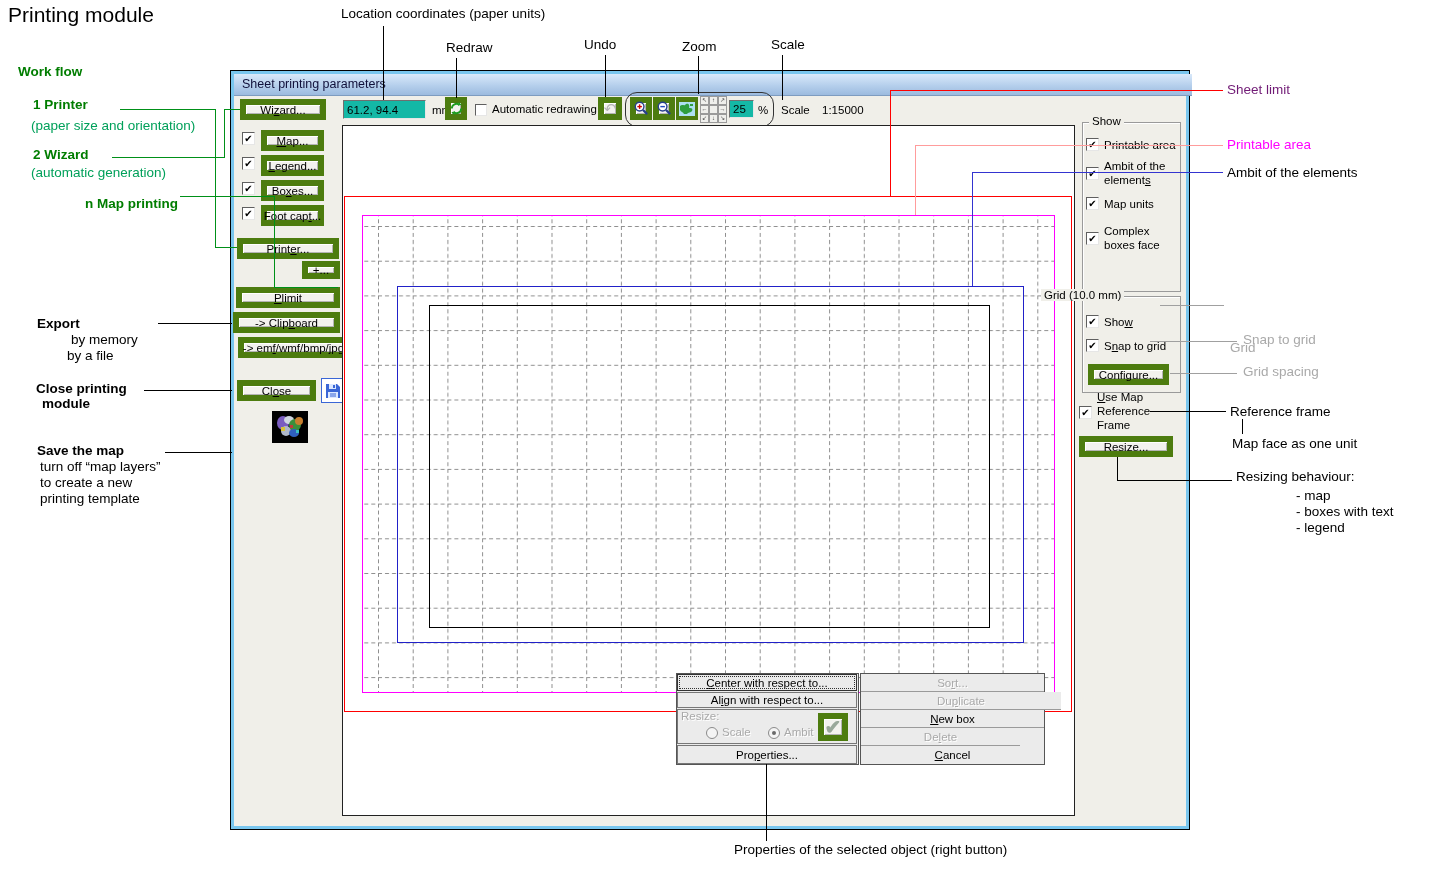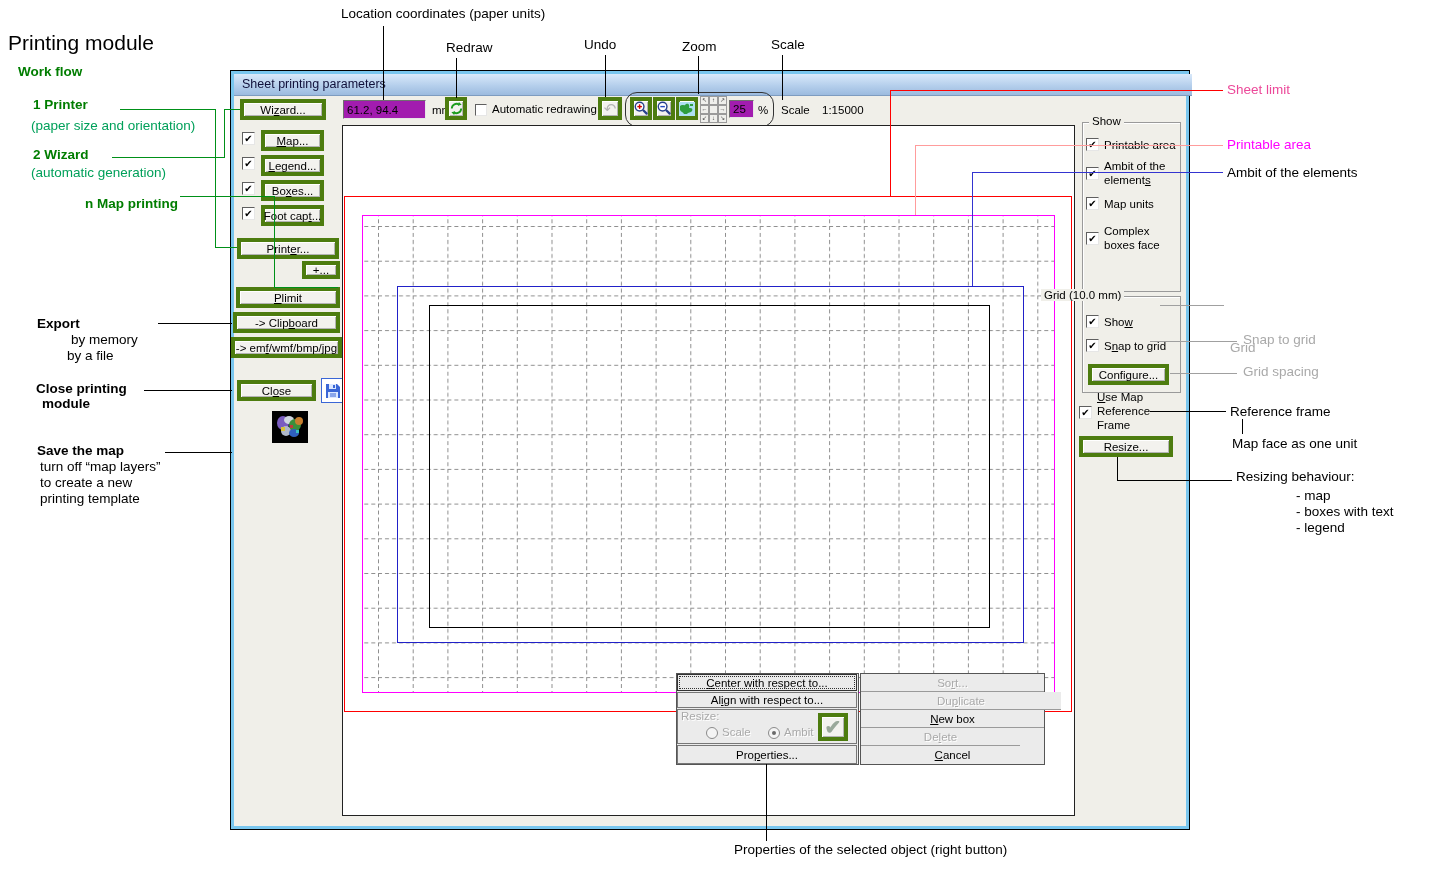--- a/index.html
+++ b/index.html
@@ -5,33 +5,33 @@
   html,body{margin:0;padding:0;background:#fff;width:1448px;height:872px;overflow:hidden;
     font-family:"Liberation Sans", sans-serif;color:#000;}
   .abs{position:absolute;}
   .nw{white-space:nowrap;}
   .callout{font-size:13.5px;white-space:nowrap;}
   .big-title{font-size:21px;}
   .g-bold{color:#007d00;font-weight:bold;}
   .g-reg{color:#00a05a;}
   .k-bold{color:#000;font-weight:bold;}
   .gray{color:#a9a9a9;}
-  .red{color:#ec4899;}
+  .red{color:#701a75;}
   .mag{color:#ff00ff;}
   .ln{position:absolute;}
   .ul{text-decoration:underline;}
   
   .dialog{background:#f0efe9;border:1px solid #000;box-shadow:inset 0 0 0 3px #79c6ee;}
   .titlebar{background:linear-gradient(180deg,#d9e9fa 0%,#b5cfec 55%,#9cbbdf 100%);
     border-bottom:1px solid #7e9cc0;font-size:12.5px;color:#10103a;line-height:21px;padding-left:8px;}
-  .b3{background:#f3f2ee;border:4px solid #4d7c0f;
+  .b3{background:#f3f2ee;border:6px solid #4d7c0f;
     box-shadow:inset 1px 1px 0 #ffffff, inset -1px -1px 0 #b4b4b4;
     font-size:11.5px;display:flex;align-items:center;justify-content:center;
     box-sizing:border-box;cursor:default;white-space:nowrap;}
-  .sunken{background:#a21caf;border:1px solid;border-color:#6f6f6f #e6e6e6 #e6e6e6 #6f6f6f;
+  .sunken{background:#14b8a6;border:1px solid;border-color:#6f6f6f #e6e6e6 #e6e6e6 #6f6f6f;
     box-sizing:border-box;font-size:11.5px;font-family:"Liberation Sans",sans-serif;padding:0 3px;outline:none;}
   .cb{width:13px;height:13px;background:#fff;border:1px solid;border-color:#5f5f5f #e6e6e6 #e6e6e6 #5f5f5f;
     box-sizing:border-box;font-size:11px;line-height:11px;text-align:center;}
   .cb.on::after{content:"✔";font-size:10px;color:#000;}
   .lab{font-size:11.5px;white-space:nowrap;}
   .group{border:1px solid #9a9a9a;box-shadow:inset 1px 1px 0 #fff;}
   .glabel{background:#f0efe9;font-size:11.5px;padding:0 3px;white-space:nowrap;}
   
   .frame{position:absolute;box-sizing:border-box;background:transparent;}
   
@@ -47,21 +47,21 @@
   .pan{display:grid;grid-template-columns:9px 9px 9px;grid-template-rows:9px 9px 9px;}
   .pcell{border:1px solid #9a9a9a;background:#efefec;font-size:6px;line-height:7px;text-align:center;color:#333;
     box-sizing:border-box;}
   .icbtn svg{display:block;}
 </style>
 </head>
 <body>
 
 <div class="abs" style="left:0;top:0;width:1448px;height:872px;">
 
-  <div class="abs big-title nw" style="left:8px;top:3px;margin-top:28px;">Printing module</div>
+  <div class="abs big-title nw" style="left:8px;top:3px;">Printing module</div>
 
   <div class="abs dialog" style="left:230px;top:70px;width:958px;height:758px;"></div>
   <div class="abs titlebar" style="left:234px;top:74px;width:950px;height:21px;">
     <span>Sheet printing parameters</span>
   </div>
 
   <div class="abs b3" style="left:240px;top:99px;width:86px;height:21px;">
     <span>Wi</span>
       <span class="ul">z</span>
       <span>ard...</span>
@@ -172,21 +172,21 @@
   <div class="abs b3" style="left:236px;top:287px;width:104px;height:21px;">
     <span></span>
       <span class="ul">P</span>
       <span>limit</span>
   </div>
   <div class="abs b3" style="left:233px;top:312px;width:107px;height:21px;">
     <span>-&gt; Clip</span>
       <span class="ul">b</span>
       <span>oard</span>
   </div>
-  <div class="abs b3" style="left:231px;top:337px;width:111px;height:21px;">
+  <div class="abs b3" style="left:238px;top:337px;width:111px;height:21px;">
     <span>-&gt; em</span>
       <span class="ul">f</span>
       <span>/wmf/bmp/jpg</span>
   </div>
   <div class="abs b3" style="left:237px;top:380px;width:79px;height:21px;">
     <span>Cl</span>
       <span class="ul">o</span>
       <span>se</span>
   </div>
   <div class="abs icbtn" style="left:321px;top:378px;width:23px;height:25px;background:#fff;border:1px solid #3a66d6;display:flex;align-items:center;justify-content:center;box-sizing:border-box;">

